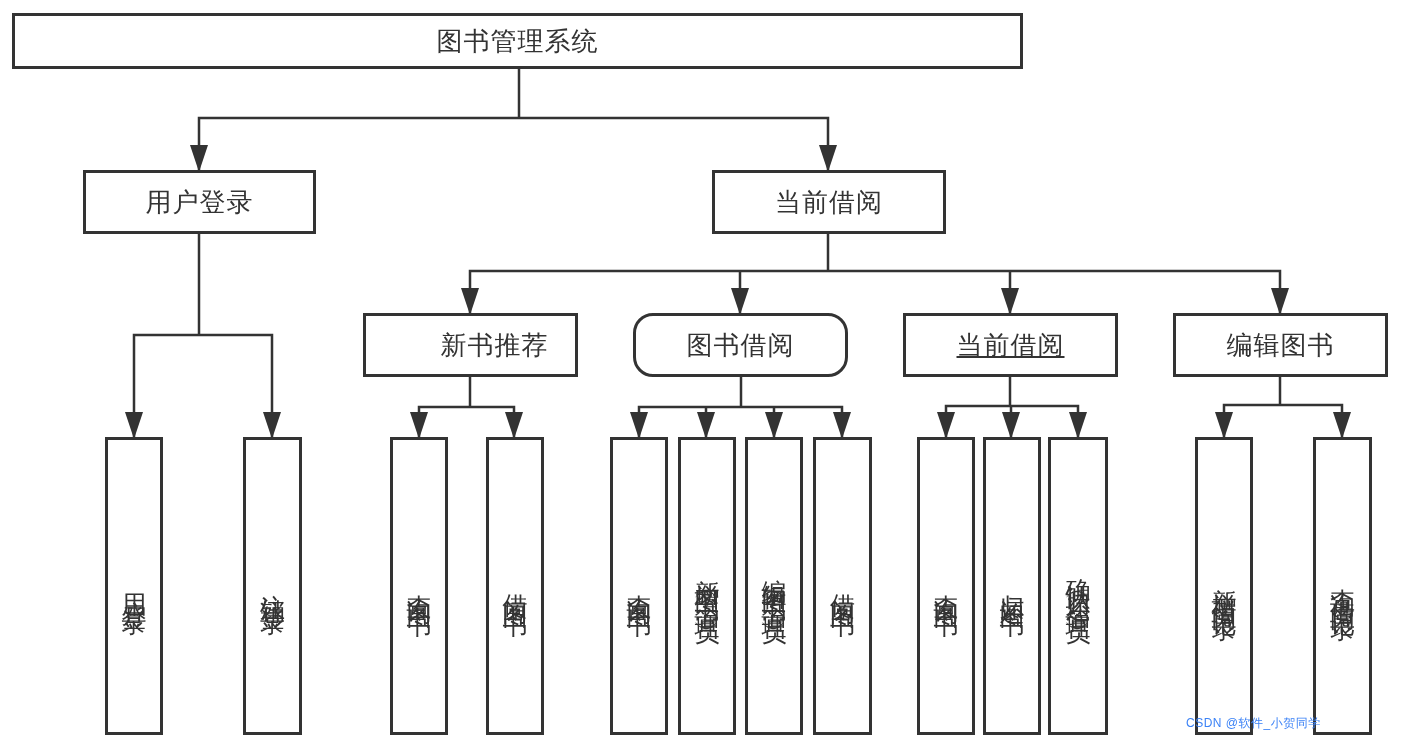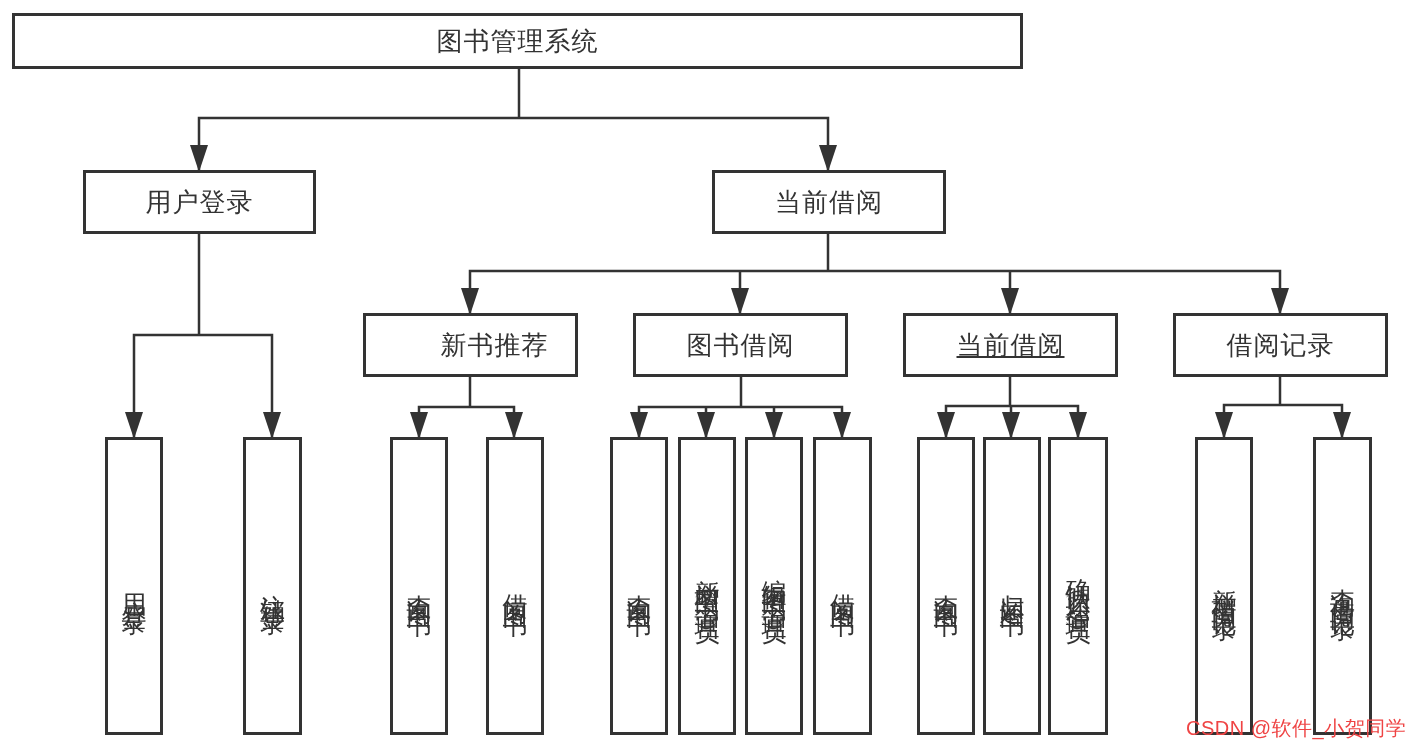--- a/index.html
+++ b/index.html
@@ -25,35 +25,35 @@
     writing-mode:vertical-rl;
     font-size:25px;
     letter-spacing:6px;
     line-height:1;
   }
   
   .n-root{left:12px;top:13px;width:1011px;height:56px;}
   .n-user{left:83px;top:170px;width:233px;height:64px;}
   .n-mgmt{left:712px;top:170px;width:234px;height:64px;}
   .n-newbook{left:363px;top:313px;width:215px;height:64px;padding-left:48px;}
-  .n-borrow{left:633px;top:313px;width:215px;height:64px;}
+  .n-borrow{left:633px;top:313px;width:215px;height:64px;border-radius:20px;}
   .n-current{left:903px;top:313px;width:215px;height:64px;text-decoration:underline;}
   .n-record{left:1173px;top:313px;width:215px;height:64px;}
   
   .leaf{top:437px;height:298px;width:58px;}
   .l1{left:105px;}  .l2{left:243px;width:59px;}
   .l3{left:390px;}  .l4{left:486px;}
   .l5{left:610px;}  .l6{left:678px;}
   .l7{left:745px;}  .l8{left:813px;width:59px;}
   .l9{left:917px;}  .l10{left:983px;}
   .l11{left:1048px;width:60px;}
   .l12{left:1195px;} .l13{left:1313px;width:59px;}
   .watermark{
     position:absolute;left:1186px;top:715px;
-    font-size:20px;color:#ef4444;
+    font-size:12px;color:#3b82f6;
     letter-spacing:0.5px;white-space:nowrap;
   }
 </style>
 </head>
 <body>
 
 <div class="canvas">
 
   <svg class="wires" width="1405" height="747" viewBox="0 0 1405 747">
     <g stroke="#333333" stroke-width="2.5" fill="none">
@@ -103,21 +103,21 @@
   </svg>
 
   <div class="box hbox n-root">图书管理系统</div>
 
   <div class="box hbox n-user">用户登录</div>
   <div class="box hbox n-mgmt">当前借阅</div>
 
   <div class="box hbox n-newbook">新书推荐</div>
   <div class="box hbox n-borrow">图书借阅</div>
   <div class="box hbox n-current">当前借阅</div>
-  <div class="box hbox n-record">借阅记录</div>
+  <div class="box hbox n-record">编辑图书</div>
 
   <div class="box vbox leaf l1">用户登录</div>
   <div class="box vbox leaf l2">注销登录</div>
 
   <div class="box vbox leaf l3">查询图书</div>
   <div class="box vbox leaf l4">借阅图书</div>
 
   <div class="box vbox leaf l5">查询图书</div>
   <div class="box vbox leaf l6">新增图书（管理员）</div>
   <div class="box vbox leaf l7">编辑图书（管理员）</div>

